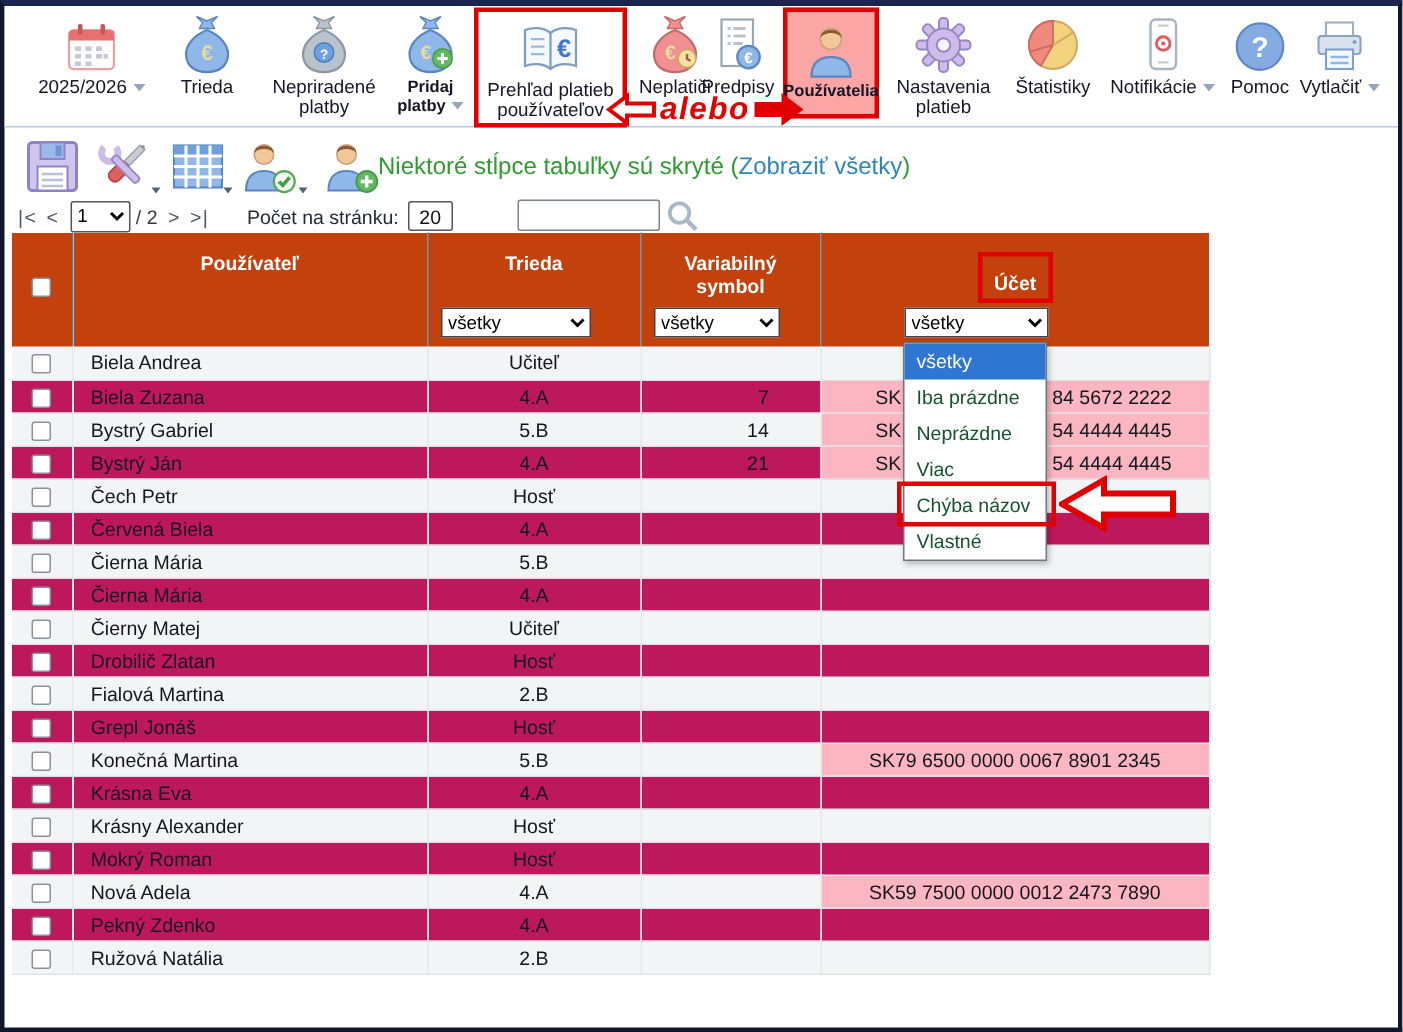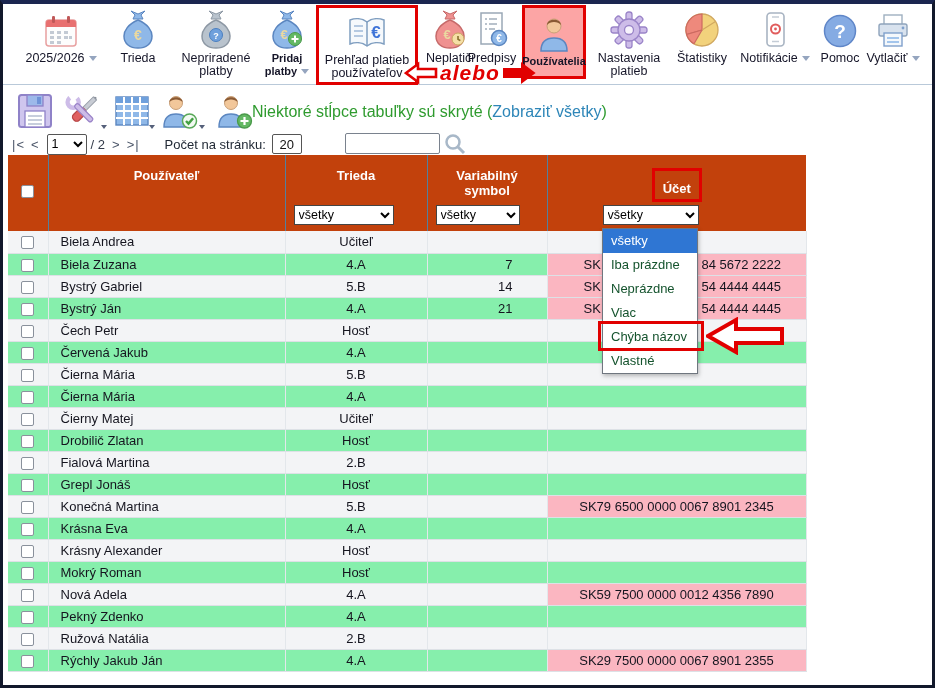--- a/index.html
+++ b/index.html
@@ -38,21 +38,21 @@
   .mag { position:absolute; left:441px; top:129px; cursor:pointer; }
   
   table.grid { position:absolute; left:5px; top:151px; width:798px; border-collapse:collapse; table-layout:fixed; font-size:13px; color:#15151f; }
   table.grid th { background:#c2410c; color:#fff; font-weight:bold; font-size:13px; border-right:1px solid #53809e; vertical-align:top; position:relative; height:76px; text-align:center; }
   table.grid th:last-child { border-right:none; }
   th .title { margin-top:13px; line-height:15px; }
   th .red-frame { display:inline-block; border:3px solid #e10000; padding:10px 8px 3px 8px; }
   .hdr-select { position:absolute; bottom:6px; height:20px; font-size:12.5px; border:1px solid #444; background:#fff; border-radius:0; }
   td { height:22px; border-bottom:1px solid #dde1e6; border-right:1px solid #e3e7eb; overflow:hidden; white-space:nowrap; }
   tr.odd td { background:#f3f4f6; }
-  tr.even td { background:#86efac; }
+  tr.even td { background:#be185d; }
   td.c-check { text-align:center; }
   td.c-name { padding-left:12px; text-align:left; }
   td.c-class { text-align:center; }
   td.c-vs { text-align:right; padding-right:34px; }
   td.c-acct { text-align:center; position:relative; }
   td.c-acct.pink { background:#fbb6c1 !important; }
   td.c-acct .frag-l { position:absolute; left:36px; top:0; line-height:21px; }
   td.c-acct .frag-r { position:absolute; left:154px; top:0; line-height:21px; }
   input.cbx { appearance:none; -webkit-appearance:none; width:13px; height:13px; border:1px solid #8a919c; border-radius:2px; background:#fff; vertical-align:middle; cursor:pointer; }
   
@@ -413,21 +413,21 @@
         </tr>
         <tr class="odd">
           <td class="c-check"><input type="checkbox" class="cbx" style=""></td>
           <td class="c-name">Čech Petr</td>
           <td class="c-class">Hosť</td>
           <td class="c-vs"></td>
           <td class="c-acct"></td>
         </tr>
         <tr class="even">
           <td class="c-check"><input type="checkbox" class="cbx" style=""></td>
-          <td class="c-name">Červená Jakub</td>
+          <td class="c-name">Červená Biela</td>
           <td class="c-class">4.A</td>
           <td class="c-vs"></td>
           <td class="c-acct"></td>
         </tr>
         <tr class="odd">
           <td class="c-check"><input type="checkbox" class="cbx" style=""></td>
           <td class="c-name">Čierna Mária</td>
           <td class="c-class">5.B</td>
           <td class="c-vs"></td>
           <td class="c-acct"></td>
@@ -493,42 +493,35 @@
           <td class="c-name">Mokrý Roman</td>
           <td class="c-class">Hosť</td>
           <td class="c-vs"></td>
           <td class="c-acct"></td>
         </tr>
         <tr class="odd">
           <td class="c-check"><input type="checkbox" class="cbx" style=""></td>
           <td class="c-name">Nová Adela</td>
           <td class="c-class">4.A</td>
           <td class="c-vs"></td>
-          <td class="c-acct pink">SK59 7500 0000 0012 4356 7890</td>
+          <td class="c-acct pink">SK59 7500 0000 0012 2473 7890</td>
         </tr>
         <tr class="even">
           <td class="c-check"><input type="checkbox" class="cbx" style=""></td>
           <td class="c-name">Pekný Zdenko</td>
           <td class="c-class">4.A</td>
           <td class="c-vs"></td>
           <td class="c-acct"></td>
         </tr>
         <tr class="odd">
           <td class="c-check"><input type="checkbox" class="cbx" style=""></td>
           <td class="c-name">Ružová Natália</td>
           <td class="c-class">2.B</td>
           <td class="c-vs"></td>
           <td class="c-acct"></td>
-        </tr>
-        <tr class="even">
-          <td class="c-check"><input type="checkbox" class="cbx" style=""></td>
-          <td class="c-name">Rýchly Jakub Ján</td>
-          <td class="c-class">4.A</td>
-          <td class="c-vs"></td>
-          <td class="c-acct pink">SK29 7500 0000 0067 8901 2355</td>
         </tr>
       </tbody>
   </table>
 
   <div class="menu" id="acct-menu">
       <div class="menu-item selected">všetky</div>
       <div class="menu-item">Iba prázdne</div>
       <div class="menu-item">Neprázdne</div>
       <div class="menu-item">Viac</div>
       <div class="menu-item">Chýba názov</div>

